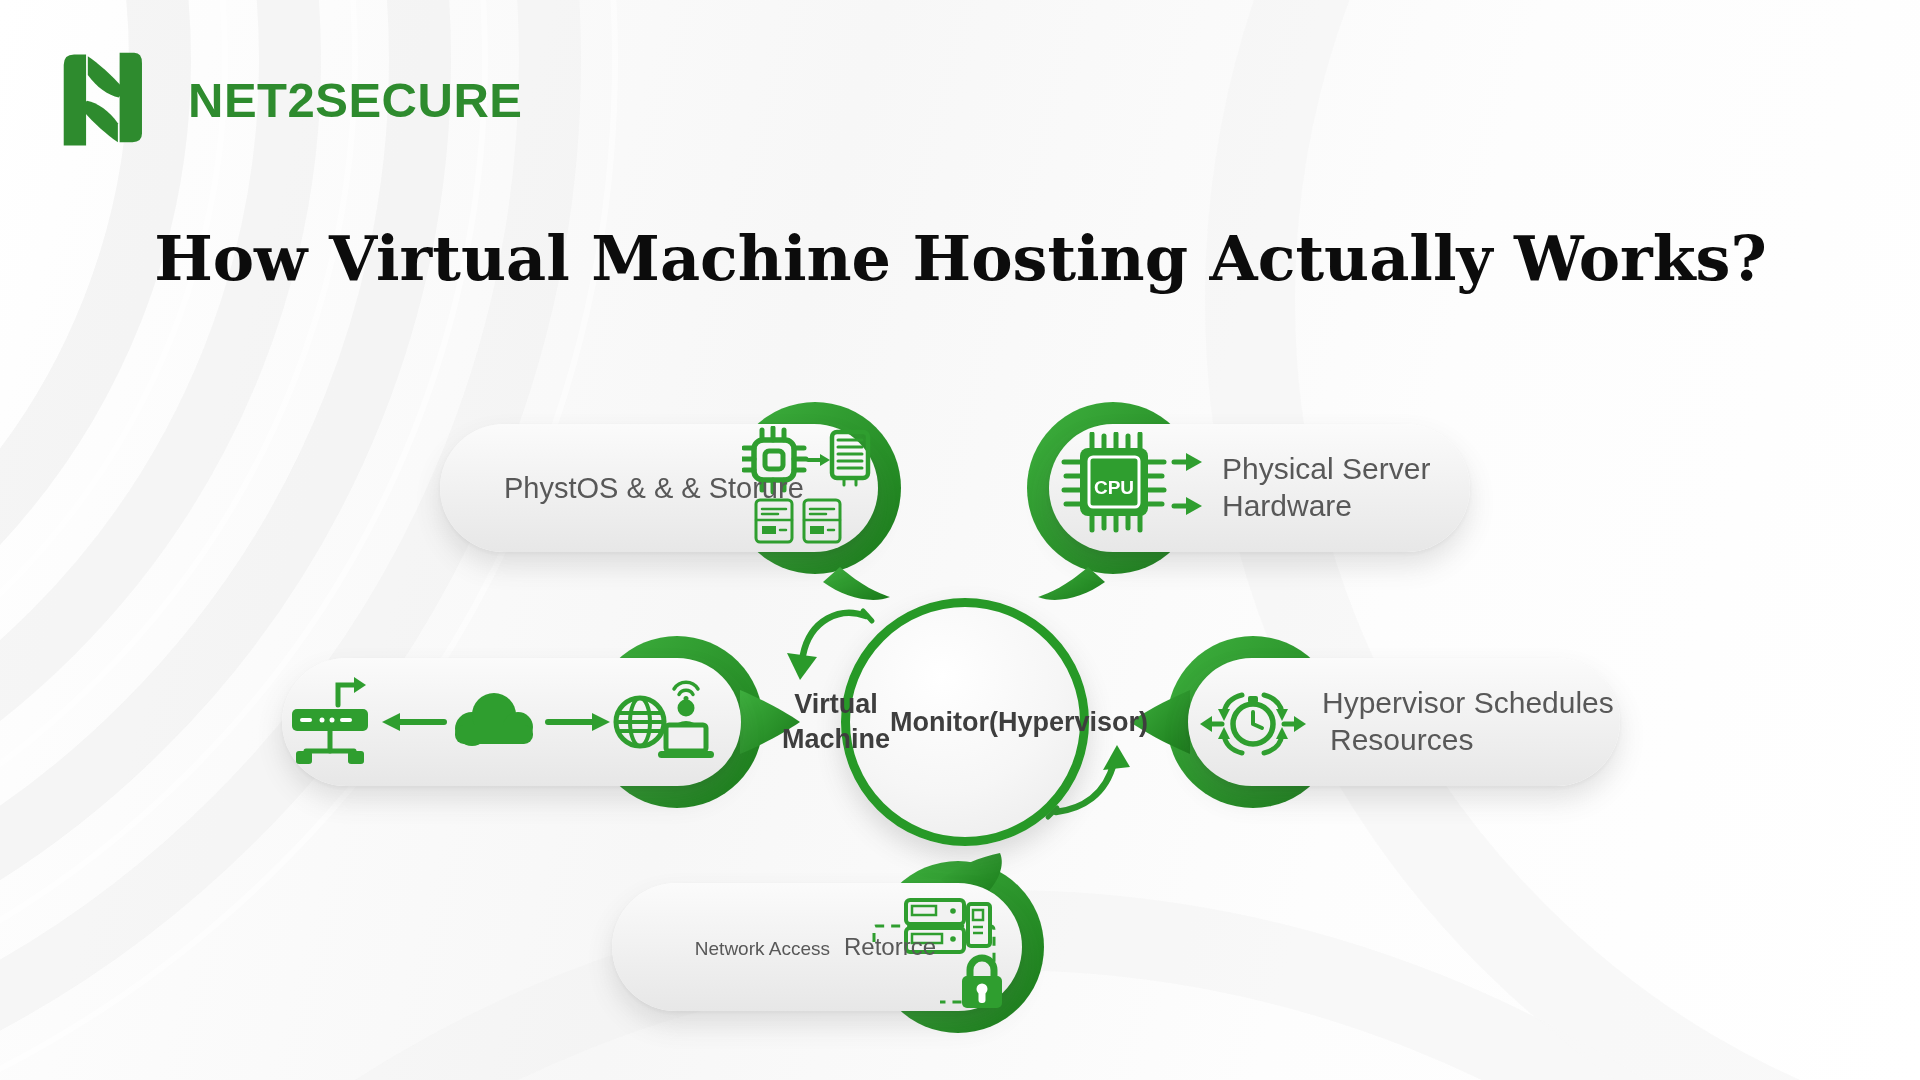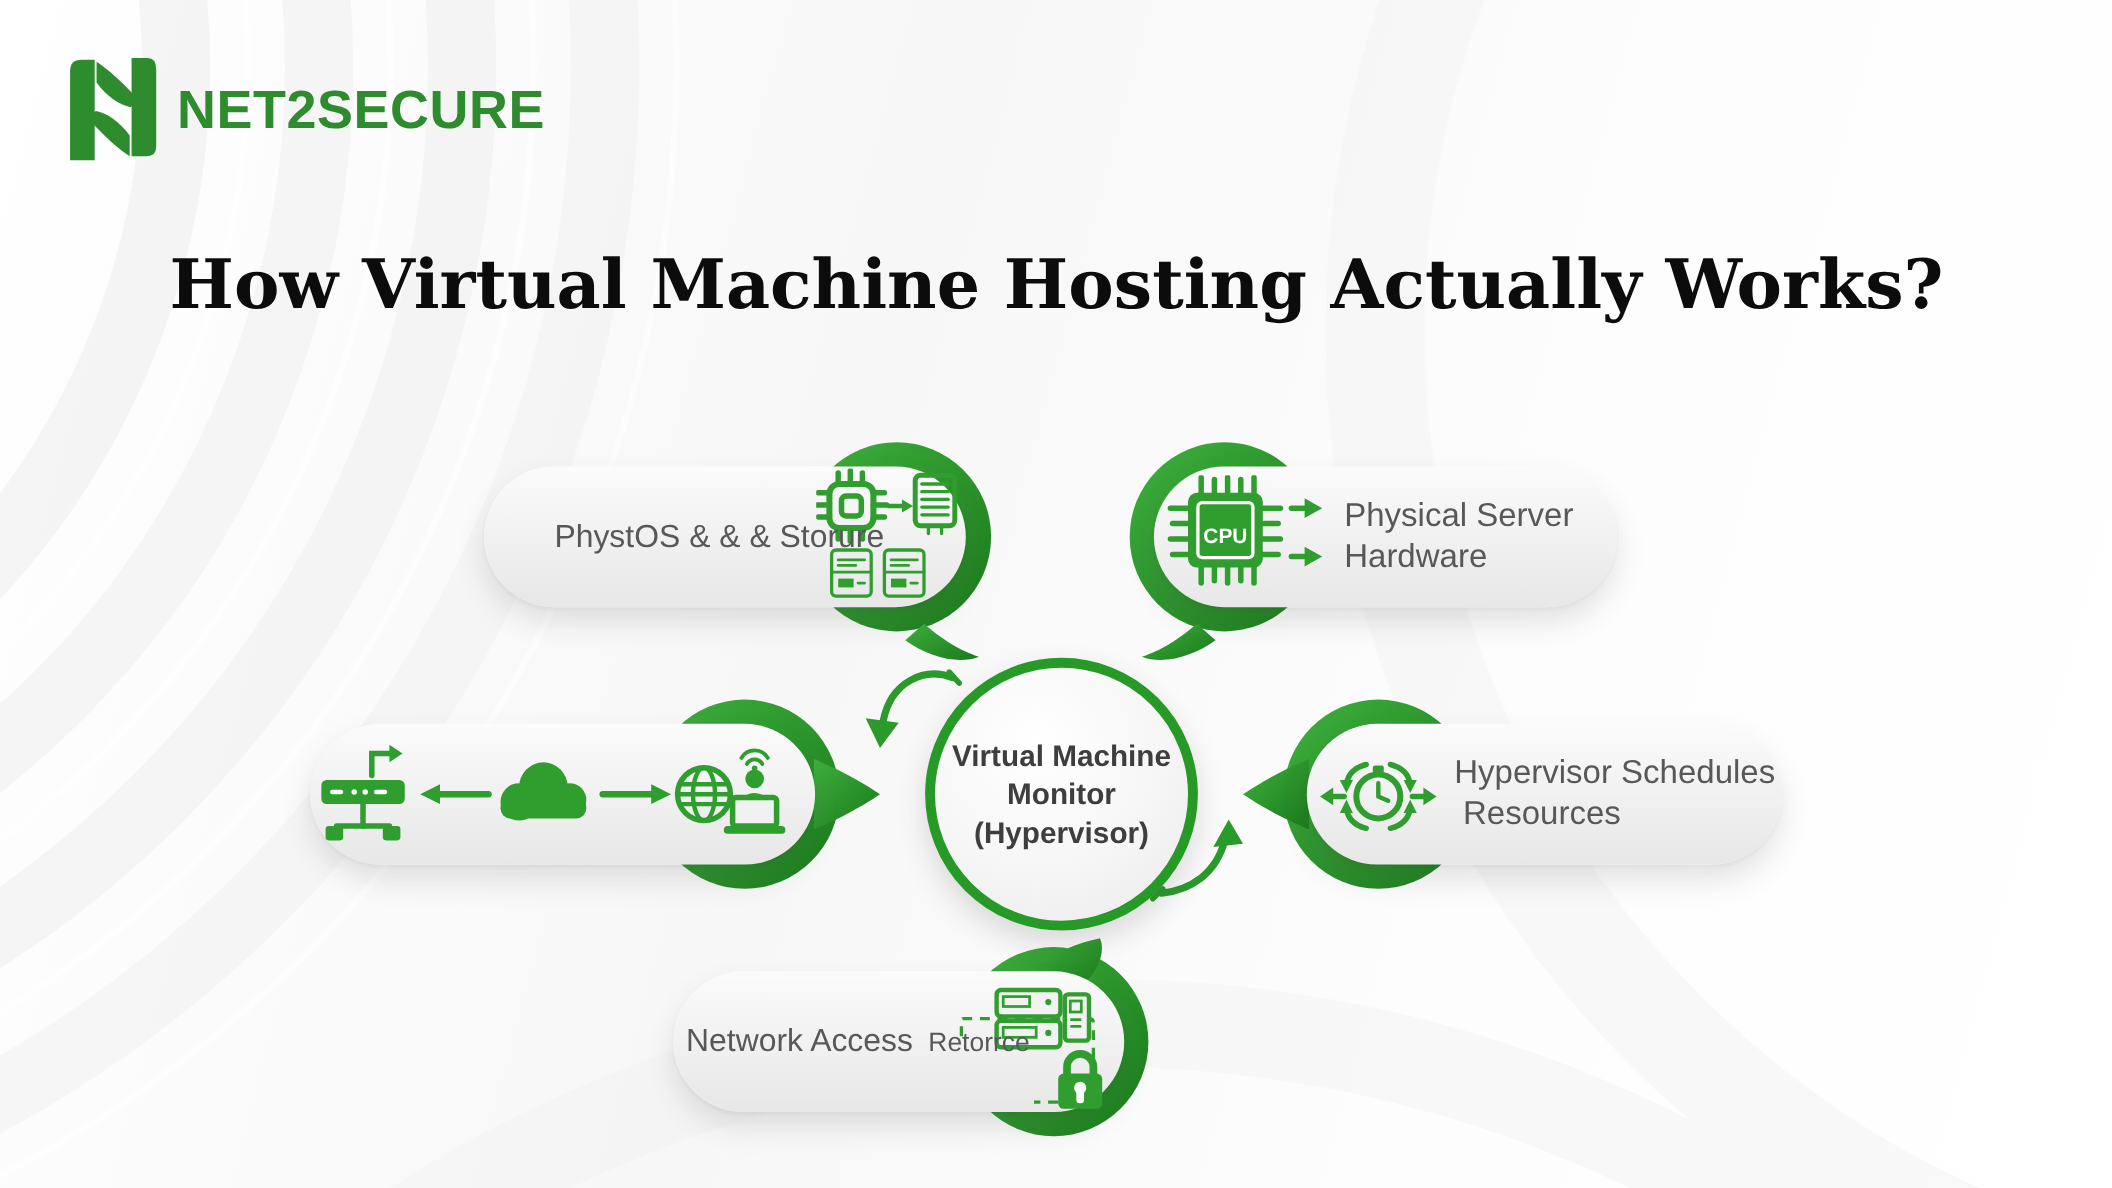--- a/index.html
+++ b/index.html
@@ -1,21 +1,21 @@
 <!DOCTYPE html>
 <html><head>
 <meta charset="utf-8">
 <style>
   html,body{margin:0;padding:0;background:#fcfcfc;}
   .stage{position:relative;width:1920px;height:1080px;margin:0 auto;overflow:hidden;
          background:linear-gradient(105deg,#ffffff 0%,#f7f7f7 40%,#fdfdfd 70%,#ffffff 100%);
          font-family:"Liberation Sans","DejaVu Sans",sans-serif;}
   .bg-arcs{position:absolute;left:0;top:0;width:1920px;height:1080px;pointer-events:none;}
 
-  .logo{position:absolute;left:62px;top:50px;display:flex;align-items:flex-end;gap:13px;}
+  .logo{position:absolute;left:62px;top:50px;display:flex;align-items:flex-end;gap:40px;}
   .logo-text{font-size:49px;font-weight:800;letter-spacing:.5px;color:#2e8b2e;line-height:100px;}
 
   .title{position:absolute;left:1px;right:0;top:222px;margin:0;text-align:center;
          font-family:"DejaVu Serif","Liberation Serif",serif;font-weight:bold;
          font-size:62px;letter-spacing:0px;color:#0c0c0c;}
 
   .diagram-svg{position:absolute;left:0;top:0;width:1920px;height:1080px;}
 
   .pill{position:absolute;height:128px;border-radius:64px;
         background:linear-gradient(180deg,#fbfbfb 0%,#efefef 60%,#e7e7e7 100%);
@@ -26,31 +26,31 @@
   .pill-mr{left:1188px;top:658px;width:432px;}
   .pill-b {left:612px;top:883px;width:410px;}
 
   .pill-label{position:absolute;color:#585858;}
   .lbl-tl{left:460px;top:424px;height:128px;display:flex;align-items:center;font-size:29px;margin-left:44px;}
   .lbl-two{line-height:37px;font-size:30px;}
   .lbl-tr{left:1222px;top:450px;}
   .lbl-mr{left:1322px;top:684px;}
   .lbl-mr .line2{padding-left:8px;}
   .lbl-b{left:596px;top:928px;width:340px;text-align:right;line-height:37px;}
-  .lbl-b .main{font-size:29px;}
+  .lbl-b .main{font-size:19px;}
   .lbl-b .small{font-size:24px;margin-left:14px;}
   .lbl-b .line2{font-size:27px;padding-right:46px;}
 
   .icon-abs{position:absolute;}
 
   .center-node{position:absolute;left:841px;top:598px;width:248px;height:248px;box-sizing:border-box;
         border:9px solid #279927;border-radius:50%;
         background:radial-gradient(circle at 40% 30%,#ffffff 0%,#f6f6f6 55%,#e9e9e9 100%);
         box-shadow:0 12px 26px rgba(70,70,70,.18);
-        display:flex;flex-direction:column;align-items:center;justify-content:center;
+        display:flex;align-items:center;justify-content:center;
         font-weight:bold;font-size:27px;line-height:35px;color:#3e3e3e;text-align:center;}
 </style>
 </head>
 <body>
 
 <div class="stage">
 
   <svg class="bg-arcs" viewBox="0 0 1920 1080">
     <g fill="none" opacity="0.55">
       <circle cx="-520" cy="60" r="680" stroke="#ededed" stroke-width="62"></circle>

